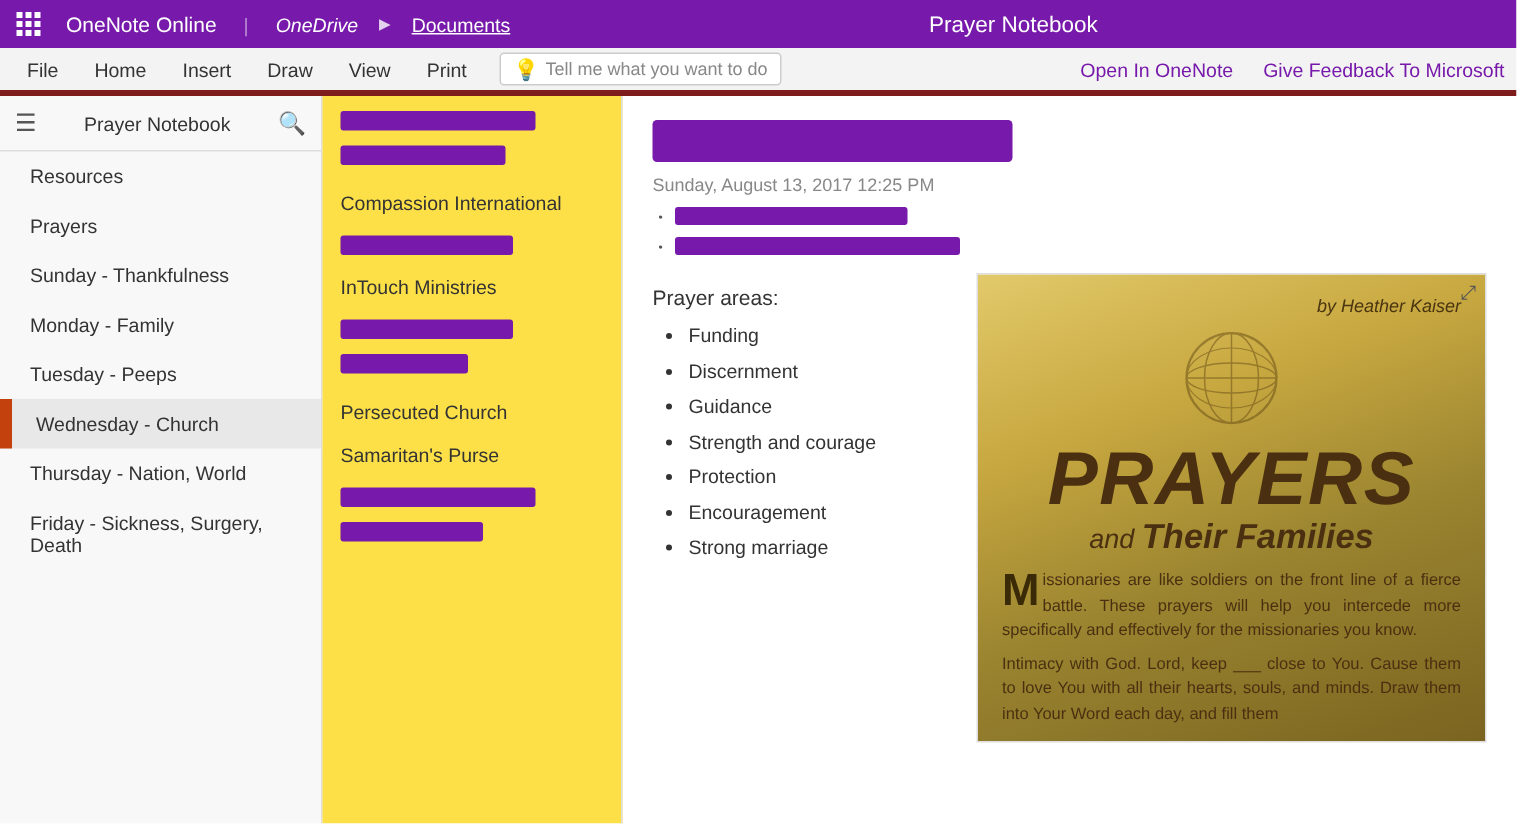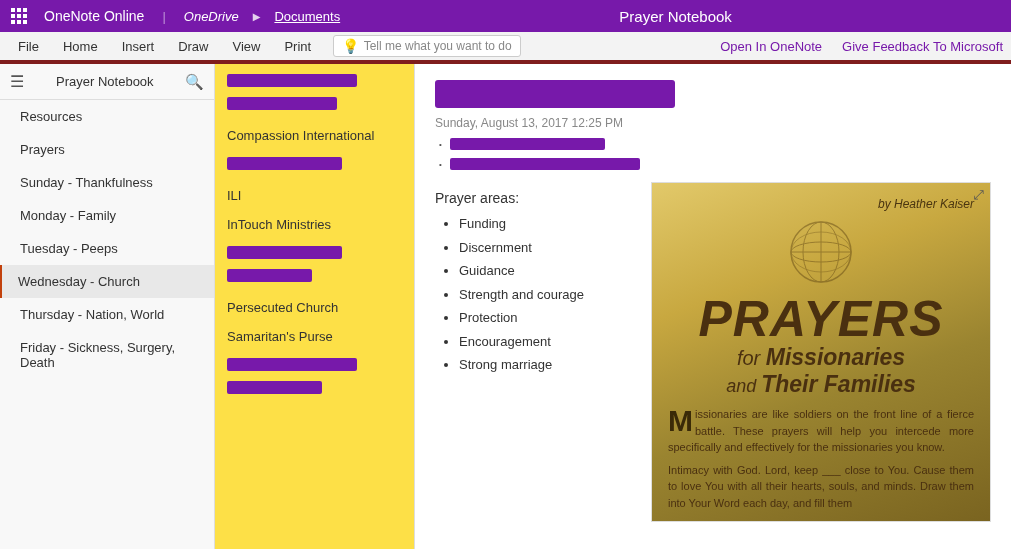--- a/index.html
+++ b/index.html
@@ -72,21 +72,21 @@
 
     .section-item {
       padding: 9px 16px;
       font-size: 13px;
       color: #333;
       cursor: pointer;
       border-left: 4px solid transparent;
     }
     .section-item.active {
       background: #e8e8e8;
-      border-left: 2px solid #c2410c;
+      border-left: 8px solid #c2410c;
       font-weight: 500;
     }
 
     
     .pages-panel {
       width: 200px;
       background: #fde047;
       border-right: 1px solid #ddd;
       overflow-y: auto;
     }
@@ -197,21 +197,20 @@
     <div style="padding:6px 12px 4px 12px;">
       <div style="height:13px;background:#7719aa;border-radius:2px;width:110px;"></div>
     </div>
 
     <div class="page-item" style="padding-top:14px;padding-bottom:6px;font-size:13px;color:#333;border-bottom:none;">Compassion International</div>
 
     <div style="padding:8px 12px 4px 12px;">
       <div style="height:13px;background:#7719aa;border-radius:2px;width:115px;"></div>
     </div>
 
-    <div class="page-item" style="padding-top:14px;padding-bottom:4px;border-bottom:none;">ILI</div>
 
     <div class="page-item" style="padding-top:10px;padding-bottom:4px;border-bottom:none;">InTouch Ministries</div>
 
     <div style="padding:10px 12px 4px 12px;">
       <div style="height:13px;background:#7719aa;border-radius:2px;width:115px;"></div>
     </div>
 
     <div style="padding:6px 12px 4px 12px;">
       <div style="height:13px;background:#7719aa;border-radius:2px;width:85px;"></div>
     </div>
@@ -270,23 +269,20 @@
               <circle cx="35" cy="35" r="30" fill="none" stroke="#5a4010" stroke-width="1.5"></circle>
               <ellipse cx="35" cy="35" rx="18" ry="30" fill="none" stroke="#5a4010" stroke-width="1"></ellipse>
               <ellipse cx="35" cy="35" rx="30" ry="10" fill="none" stroke="#5a4010" stroke-width="1"></ellipse>
               <ellipse cx="35" cy="35" rx="30" ry="20" fill="none" stroke="#5a4010" stroke-width="0.7"></ellipse>
               <line x1="5" y1="35" x2="65" y2="35" stroke="#5a4010" stroke-width="1"></line>
               <line x1="35" y1="5" x2="35" y2="65" stroke="#5a4010" stroke-width="1"></line>
             </svg>
           </div>
 
           <div style="font-size:50px;font-weight:900;color:#4a3010;text-align:center;font-style:italic;line-height:1;letter-spacing:1px;">PRAYERS</div>
-          <div style="text-align:center;color:#4a3010;">
-            <span style="font-size:20px;font-style:italic;font-weight:400;">for </span><span style="font-size:23px;font-style:italic;font-weight:700;">Missionaries</span>
-          </div>
           <div style="text-align:center;color:#4a3010;margin-bottom:8px;">
             <span style="font-size:18px;font-style:italic;font-weight:400;">and </span><span style="font-size:23px;font-style:italic;font-weight:700;">Their Families</span>
           </div>
 
           <div style="font-size:11px;color:#4a3010;line-height:1.5;text-align:justify;">
             <span style="font-size:30px;font-weight:900;float:left;line-height:1;margin-right:2px;color:#3a2a08;">M</span>
             <span>issionaries are like soldiers on the front line of a fierce battle. These prayers will help you intercede more specifically and effectively for the missionaries you know.</span>
           </div>
           <div style="clear:both;"></div>
           <div style="font-size:11px;color:#4a3010;line-height:1.5;margin-top:6px;text-align:justify;">Intimacy with God. Lord, keep ___ close to You. Cause them to love You with all their hearts, souls, and minds. Draw them into Your Word each day, and fill them</div>

